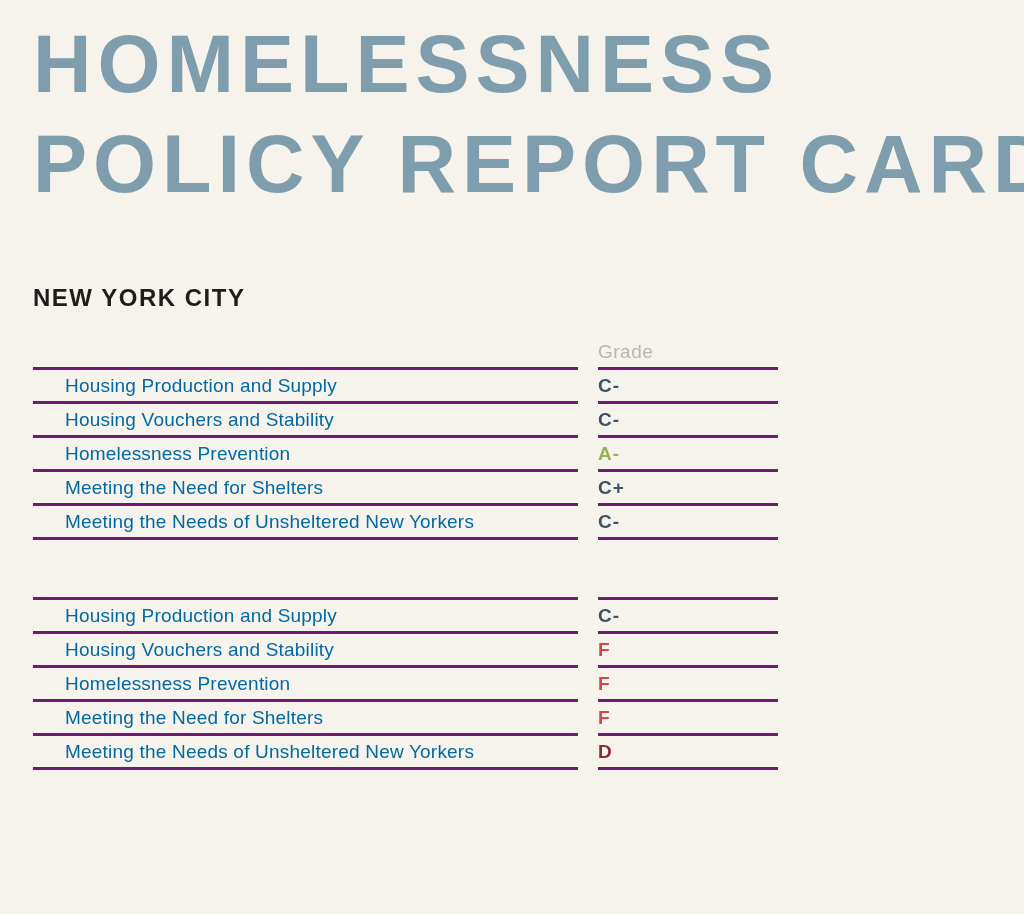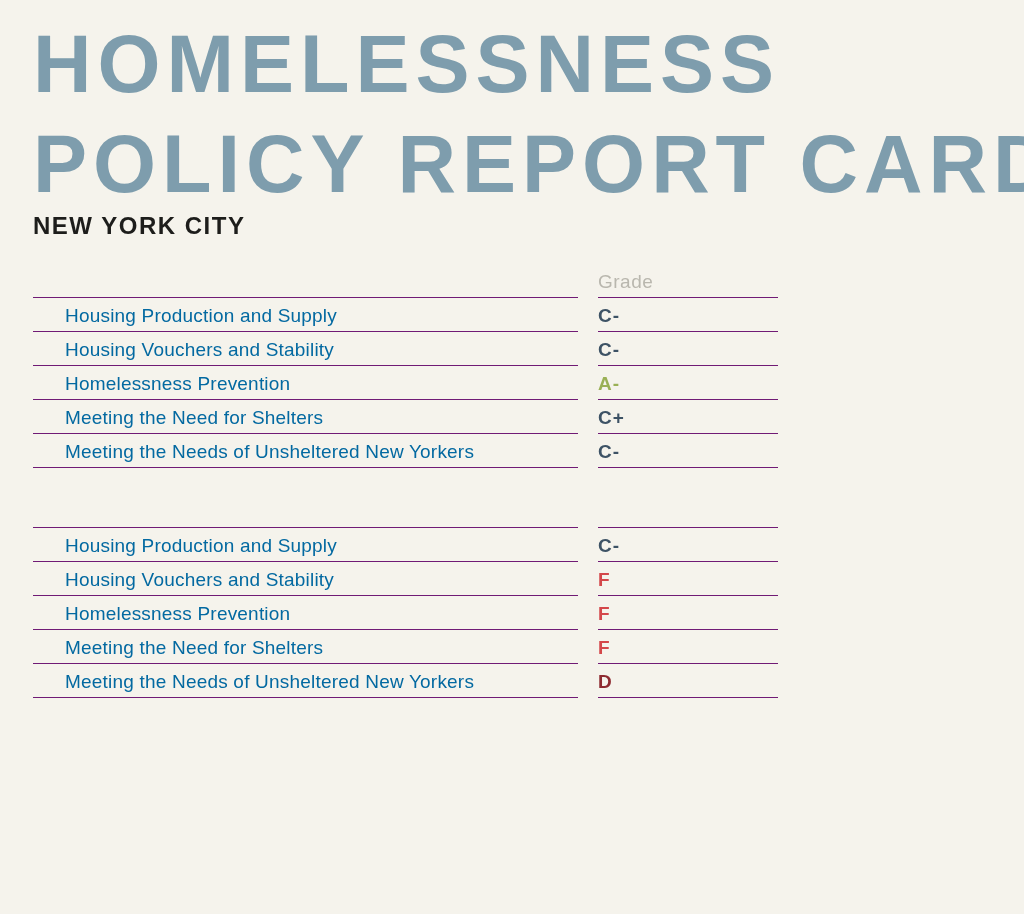--- a/index.html
+++ b/index.html
@@ -34,38 +34,38 @@
   }
   
   .section-heading {
     margin: 0;
     font-size: 24px;
     font-weight: bold;
     letter-spacing: 1.5px;
     line-height: 24px;
     color: #1d1d1b;
   }
-  .section-nyc .section-heading { }
+  .section-nyc .section-heading { margin-top: 72px; }
   .section-state .section-heading { margin-top: 76px; }
   
   .grade-table {
     margin-top: 26px;
     width: 745px;
   }
   .row {
     display: flex;
     align-items: stretch;
     height: 34px;
   }
   .header-row { height: 34px; }
   .cell {
     display: flex;
     align-items: flex-end;
     box-sizing: border-box;
-    border-bottom: 1px solid #701a75;
+    border-bottom: 3px solid #701a75;
     padding-bottom: 6px;
     line-height: 1;
   }
   .label-cell {
     width: 545px;
     padding-left: 32px;
     font-size: 19px;
     color: #0369a1;
     letter-spacing: 0.2px;
     white-space: nowrap;

